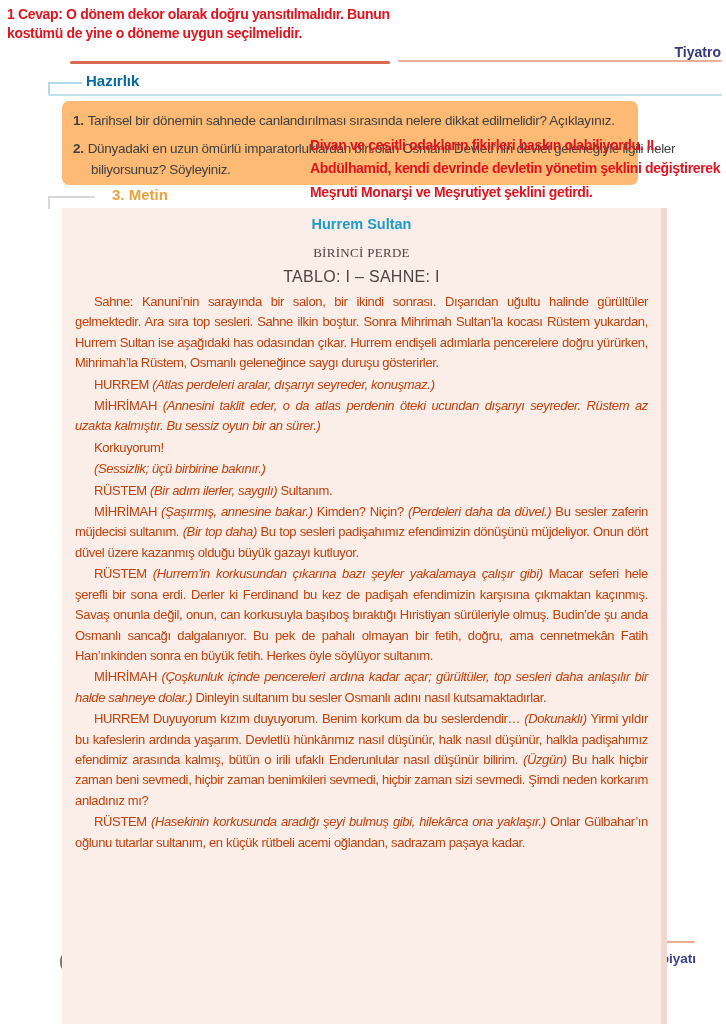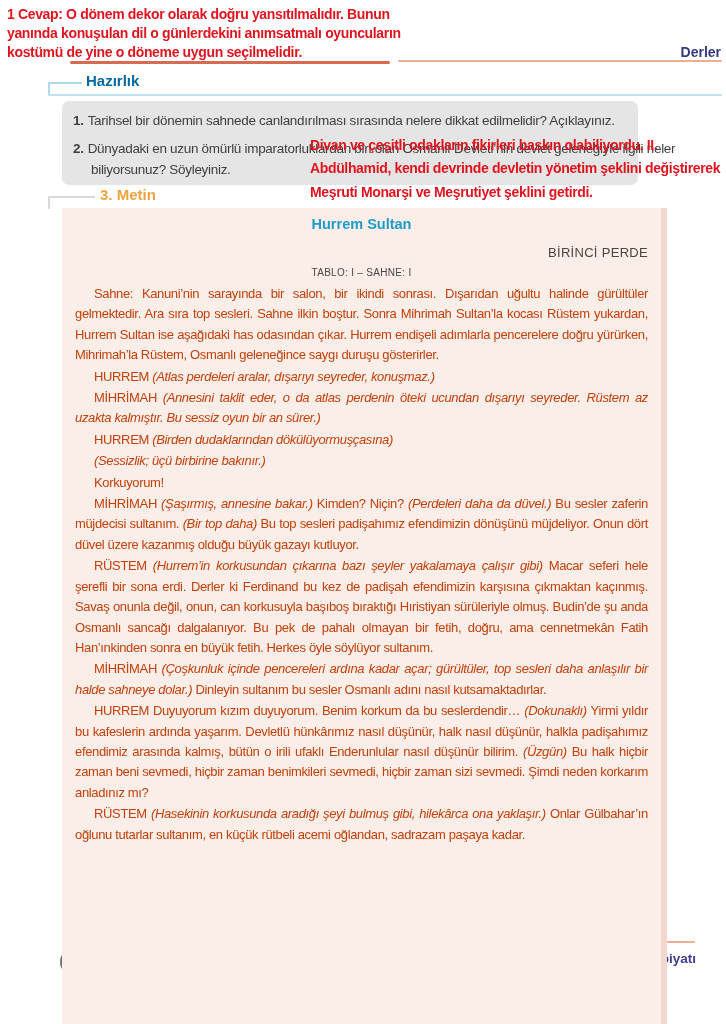--- a/index.html
+++ b/index.html
@@ -25,46 +25,46 @@
   .rule{border-radius:2px;}
   .rule-left-top{left:70px;top:61px;width:320px;height:3px;background:#d96a52;}
   .rule-right-top{left:398px;top:60px;width:324px;height:2px;background:#edae96;}
 
   
   .hz-title{left:86px;top:72px;color:#0369a1;font-weight:bold;font-size:15px;}
   .hz-br-h{left:48px;top:82px;width:34px;height:2px;background:#afd9ec;}
   .hz-br-v{left:48px;top:82px;width:2px;height:14px;background:#afd9ec;}
   .hz-underline{left:48px;top:94px;width:674px;height:2px;background:#c3e2f0;}
 
-  .mt-title{left:100px;top:186px;color:#eca33e;font-weight:bold;font-size:15px;}
+  .mt-title{left:112px;top:186px;color:#eca33e;font-weight:bold;font-size:15px;}
   .mt-br-h{left:48px;top:196px;width:47px;height:2px;background:#d9d9d9;}
   .mt-br-v{left:48px;top:196px;width:2px;height:13px;background:#d9d9d9;}
 
   
   .qbox{
-    left:62px;top:101px;width:576px;height:84px;background:#e5e5e5;border-radius:7px;
+    left:62px;top:101px;width:576px;height:84px;background:#fdba74;border-radius:7px;
   }
   .question{
     position:absolute;color:#3f3f3f;font-size:13.5px;letter-spacing:-0.3px;
     line-height:21px;padding-left:18px;
   }
   .q1{left:11px;top:9px;width:620px;}
   .q2{left:11px;top:37px;width:600px;}
   .q-num{font-weight:bold;margin-left:-18px;padding-right:4px;}
 
   
   .panel{
     left:62px;top:208px;width:573px;height:865px;background:#fbede7;
     border-right:6px solid #f1d7ce;padding:0 13px;box-sizing:content-box;z-index:1;
   }
   .play-title{
     margin:8px 0 0 0;text-align:center;color:#1f9bc9;font-weight:bold;font-size:14.5px;
   }
-  .play-act{margin:13px 0 0 0;text-align:right;color:#4a4541;font-size:13px;letter-spacing:0.3px;}
-  .play-scene{margin:7px 0 0 0;text-align:center;color:#4a4541;font-size:10px;letter-spacing:0.3px;}
+  .play-act{margin:13px 0 0 0;text-align:center;color:#4a4541;font-size:13px;letter-spacing:0.3px;font-family:Liberation Serif, serif;}
+  .play-scene{margin:7px 0 0 0;text-align:center;color:#4a4541;font-size:16px;letter-spacing:0.3px;}
   .play-body{margin-top:6px;}
   .play-body p{
     margin:0 0 1px 0;color:#c2410c;font-size:13px;letter-spacing:-0.35px;
     line-height:20.4px;text-align:justify;text-indent:19px;
   }
   .play-body .it{font-style:italic;}
 
   
   .rule-left-bottom{left:65px;top:942px;width:325px;height:3px;background:#d96a52;}
   .rule-right-bottom{left:400px;top:941px;width:295px;height:2px;background:#edae96;}
@@ -76,25 +76,24 @@
   .footer-course .bold{font-weight:bold;}
 
   .ans1{left:7px;top:5px;}
   .ans2{left:310px;top:134px;}
 </style>
 </head>
 <body>
 
 <div class="abs ink ans1">
     <div class="ln">1 Cevap: O dönem dekor olarak doğru yansıtılmalıdır. Bunun</div>
-    <div class="ln">yanında konuşulan dil o günlerdekini anımsatmalı oyuncuların</div>
     <div class="ln">kostümü de yine o döneme uygun seçilmelidir.</div>
   </div>
 
-<div class="abs unit-label">Derler</div>
+<div class="abs unit-label">Tiyatro</div>
 
 <div class="abs rule rule-left-top"></div>
 <div class="abs rule rule-right-top"></div>
 
 <div class="abs hz-br-h"></div>
 <div class="abs hz-br-v"></div>
 <div class="abs hz-title">Hazırlık</div>
 <div class="abs hz-underline"></div>
 
 <div class="abs qbox">
@@ -111,23 +110,23 @@
 <div class="abs mt-title">3. Metin</div>
 
 <div class="abs panel">
   <div class="play-title">Hurrem Sultan</div>
   <div class="play-act">BİRİNCİ PERDE</div>
   <div class="play-scene">TABLO: I – SAHNE: I</div>
   <div class="play-body">
       <p><span>Sahne: Kanuni’nin sarayında bir salon, bir ikindi sonrası. Dışarıdan uğultu halinde gürültüler gelmektedir. Ara sıra top sesleri. Sahne ilkin boştur. Sonra Mihrimah Sultan’la kocası Rüstem yukardan, Hurrem Sultan ise aşağıdaki has odasından çıkar. Hurrem endişeli adımlarla pencerelere doğru yürürken, Mihrimah’la Rüstem, Osmanlı geleneğince saygı duruşu gösterirler.</span></p>
       <p><span>HURREM </span><span class="it">(Atlas perdeleri aralar, dışarıyı seyreder, konuşmaz.)</span></p>
       <p><span>MİHRİMAH </span><span class="it">(Annesini taklit eder, o da atlas perdenin öteki ucundan dışarıyı seyreder. Rüstem az uzakta kalmıştır. Bu sessiz oyun bir an sürer.)</span></p>
-      <p><span>HURREM </span><span class="it">(Birden dudaklarından dökülüyormuşçasına)</span></p>
+      <p><span>Korkuyorum!</span></p>
       <p><span class="it">(Sessizlik; üçü birbirine bakınır.)</span></p>
-      <p><span>Korkuyorum!</span></p>
+      <p><span>RÜSTEM </span><span class="it">(Bir adım ilerler, saygılı)</span><span> Sultanım.</span></p>
       <p><span>MİHRİMAH </span><span class="it">(Şaşırmış, annesine bakar.)</span><span> Kimden? Niçin? </span><span class="it">(Perdeleri daha da düvel.)</span><span> Bu sesler zaferin müjdecisi sultanım. </span><span class="it">(Bir top daha)</span><span> Bu top sesleri padişahımız efendimizin dönüşünü müjdeliyor. Onun dört düvel üzere kazanmış olduğu büyük gazayı kutluyor.</span></p>
       <p><span>RÜSTEM </span><span class="it">(Hurrem’in korkusundan çıkarına bazı şeyler yakalamaya çalışır gibi)</span><span> Macar seferi hele şerefli bir sona erdi. Derler ki Ferdinand bu kez de padişah efendimizin karşısına çıkmaktan kaçınmış. Savaş onunla değil, onun, can korkusuyla başıboş bıraktığı Hıristiyan sürüleriyle olmuş. Budin’de şu anda Osmanlı sancağı dalgalanıyor. Bu pek de pahalı olmayan bir fetih, doğru, ama cennetmekân Fatih Han’ınkinden sonra en büyük fetih. Herkes öyle söylüyor sultanım.</span></p>
       <p><span>MİHRİMAH </span><span class="it">(Çoşkunluk içinde pencereleri ardına kadar açar; gürültüler, top sesleri daha anlaşılır bir halde sahneye dolar.)</span><span> Dinleyin sultanım bu sesler Osmanlı adını nasıl kutsamaktadırlar.</span></p>
       <p><span>HURREM Duyuyorum kızım duyuyorum. Benim korkum da bu seslerdendir… </span><span class="it">(Dokunaklı)</span><span> Yirmi yıldır bu kafeslerin ardında yaşarım. Devletlü hünkârımız nasıl düşünür, halk nasıl düşünür, halkla padişahımız efendimiz arasında kalmış, bütün o irili ufaklı Enderunlular nasıl düşünür bilirim. </span><span class="it">(Üzgün)</span><span> Bu halk hiçbir zaman beni sevmedi, hiçbir zaman benimkileri sevmedi, hiçbir zaman sizi sevmedi. Şimdi neden korkarım anladınız mı?</span></p>
       <p><span>RÜSTEM </span><span class="it">(Hasekinin korkusunda aradığı şeyi bulmuş gibi, hilekârca ona yaklaşır.)</span><span> Onlar Gülbahar’ın oğlunu tutarlar sultanım, en küçük rütbeli acemi oğlandan, sadrazam paşaya kadar.</span></p>
     </div>
 </div>
 
 <div class="abs ink ink2 ans2">
     <div class="ln">Divan ve çeşitli odakların fikirleri baskın olabiliyordu. II.</div>

